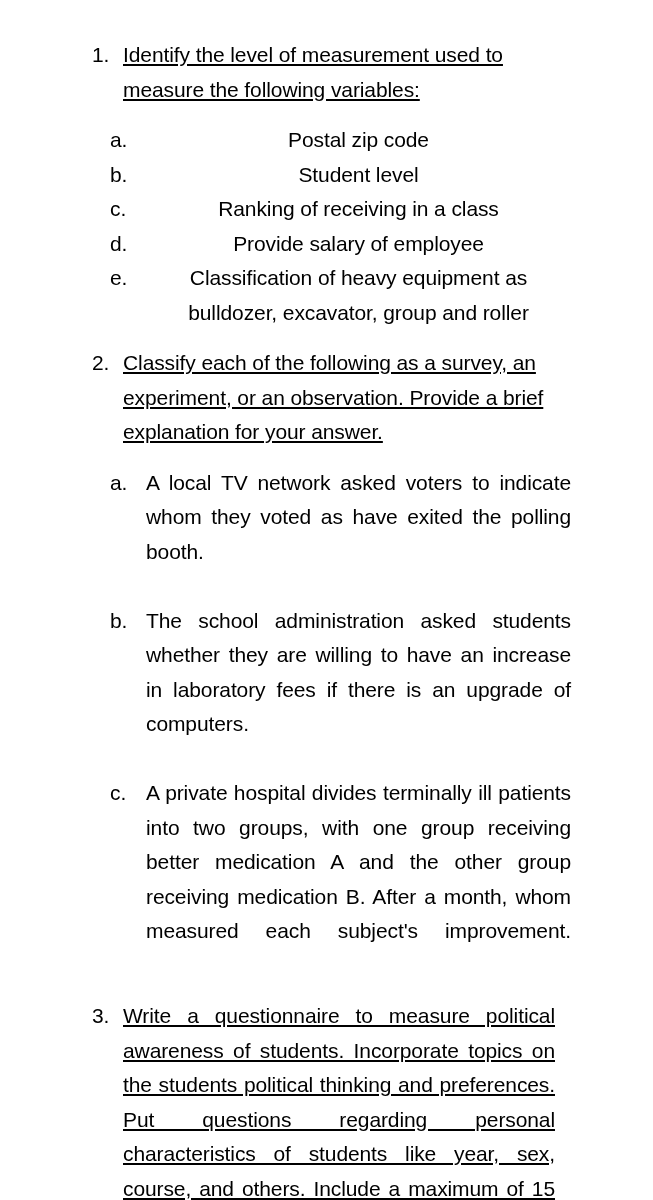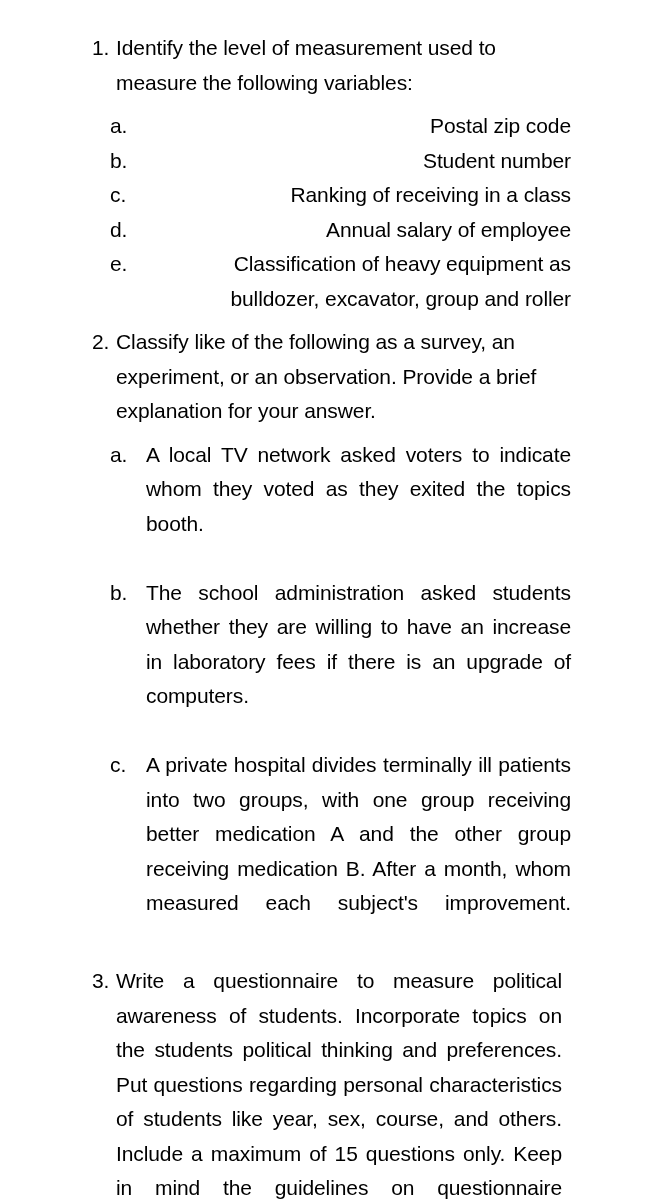--- a/index.html
+++ b/index.html
@@ -41,21 +41,22 @@
   .q-marker {
     position: absolute;
     left: 0;
     top: 0;
     width: 15px;
     text-align: left;
     white-space: pre;
   }
   .q-text {
     display: block;
-    margin: 9px;
+    margin: 16px;
+    text-decoration: underline;
   }
 
   
   .subitem {
     position: relative;
     padding-left: 36px;
     margin-left: 18px;
     font-size: 21px;
     line-height: 34.5px;
     letter-spacing: -0.1px;
@@ -76,68 +77,68 @@
   .align-left   { text-align: left; }
   .align-just   { text-align: justify; text-justify: inter-word; }
   .align-just::after {
     content: "";
     display: inline-block;
     width: 100%;
   }
   .no-just-last { text-align-last: left; }
 
   
-  .subitem.simple .sub-text { text-align: right; }
+  .subitem.simple .sub-text { text-align: center; }
 </style>
 </head>
 <body>
 
 <div id="sheet">
 
   <div class="question">
     <div class="q-body">
       <span class="q-marker">1.</span>
       <span class="q-text align-left">Identify the level of measurement used to measure the following variables:</span>
     </div>
 
     <div class="subitem simple">
       <span class="sub-marker">a.</span>
       <span class="sub-text">Postal zip code</span>
     </div>
 
     <div class="subitem simple">
       <span class="sub-marker">b.</span>
-      <span class="sub-text">Student number</span>
+      <span class="sub-text">Student level</span>
     </div>
 
     <div class="subitem simple">
       <span class="sub-marker">c.</span>
       <span class="sub-text">Ranking of receiving in a class</span>
     </div>
 
     <div class="subitem simple">
       <span class="sub-marker">d.</span>
-      <span class="sub-text">Annual salary of employee</span>
+      <span class="sub-text">Provide salary of employee</span>
     </div>
 
     <div class="subitem simple">
       <span class="sub-marker">e.</span>
       <span class="sub-text">Classification of heavy equipment as bulldozer, excavator, group and roller</span>
     </div>
   </div>
 
   <div class="question">
     <div class="q-body">
       <span class="q-marker">2.</span>
-      <span class="q-text align-left">Classify like of the following as a survey, an experiment, or an observation. Provide a brief explanation for your answer.</span>
+      <span class="q-text align-left">Classify each of the following as a survey, an experiment, or an observation. Provide a brief explanation for your answer.</span>
     </div>
 
     <div class="subitem">
       <span class="sub-marker">a.</span>
-      <span class="sub-text align-just no-just-last">A local TV network asked voters to indicate whom they voted as they exited the topics booth.</span>
+      <span class="sub-text align-just no-just-last">A local TV network asked voters to indicate whom they voted as have exited the polling booth.</span>
     </div>
 
     <div class="subitem">
       <span class="sub-marker">b.</span>
       <span class="sub-text align-just no-just-last">The school administration asked students whether they are willing to have an increase in laboratory fees if there is an upgrade of computers.</span>
     </div>
 
     <div class="subitem">
       <span class="sub-marker">c.</span>
       <span class="sub-text align-just no-just-last">A private hospital divides terminally ill patients into two groups, with one group receiving better medication A and the other group receiving medication B. After a month, whom measured each subject's improvement.</span>

